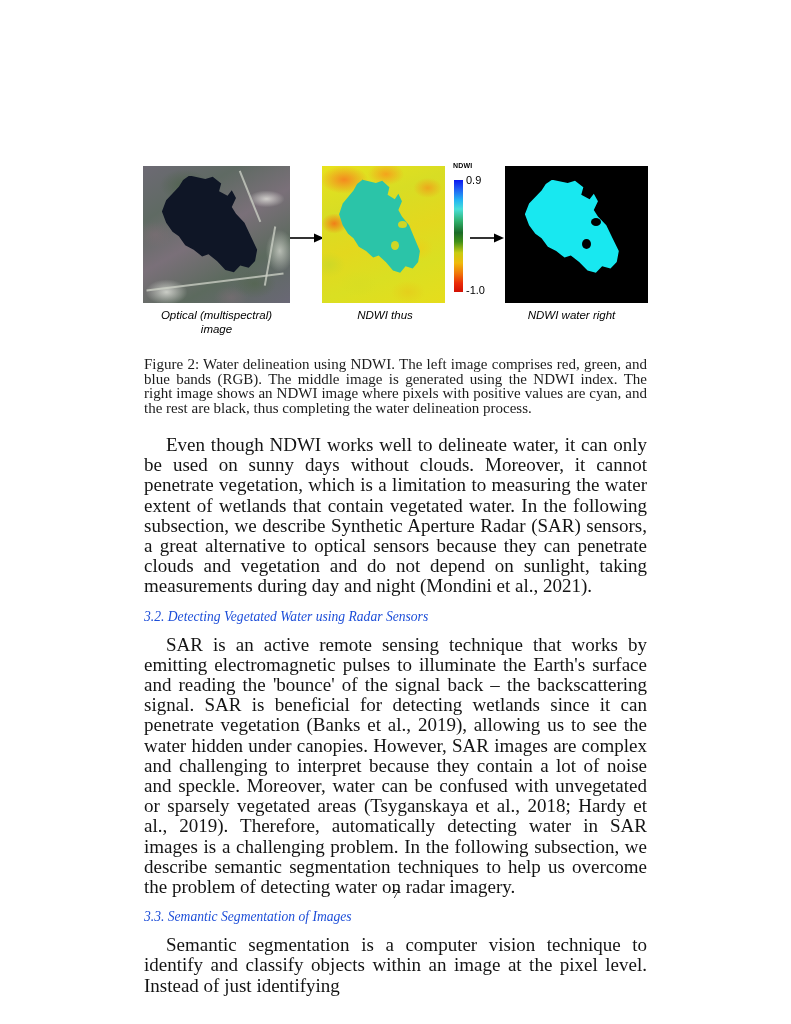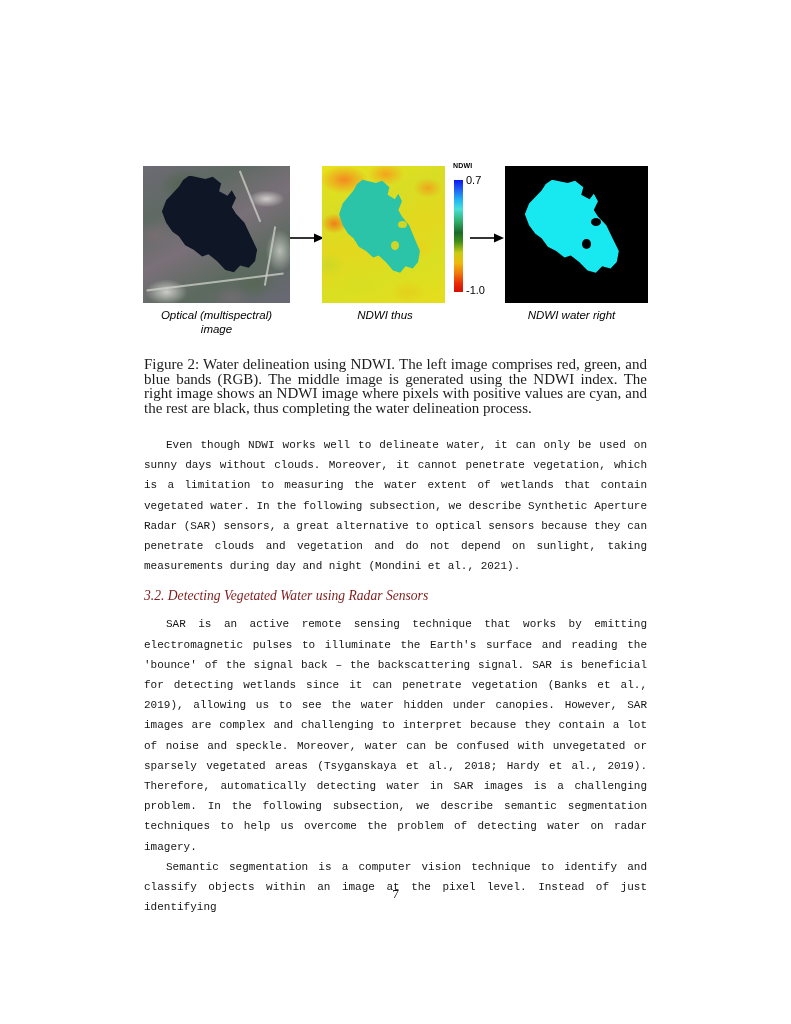--- a/index.html
+++ b/index.html
@@ -248,35 +248,35 @@
 
   
   .body-col {
     position: absolute;
     left: 144px;
     top: 435px;
     width: 503px;
   }
   p.para {
     margin: 0 0 0 0;
-    font-size: 11px;
+    font-size: 19px;
     line-height: 20.2px;
     text-align: justify;
     text-indent: 22px;
     color: #141414;
-    font-family: Liberation Mono, monospace;
+    font-family: Liberation Serif, serif;
     hyphens: none;
   }
   p.para + .sec-head { margin-top: 10px; }
   .sec-head {
     font-family: "Liberation Serif", serif;
     font-style: italic;
     font-size: 13.6px;
     line-height: 19px;
-    color: #7f1d1d;
+    color: #1d4ed8;
     margin: 0 0 1px 0;
   }
   .sec-head + p.para { margin-top: 9px; }
 
   
   .page-num {
     position: absolute;
     left: 0;
     top: 886px;
     width: 791px;
@@ -309,21 +309,21 @@
 
       <div class="fig-panel ndwi">
         <div class="ndwi-water"></div>
         <div class="ndwi-hole-1"></div>
         <div class="ndwi-hole-2"></div>
       </div>
 
       <div class="colorbar-wrap">
         <div class="colorbar-title">NDWI</div>
         <div class="colorbar-bar"></div>
-        <div class="colorbar-lab cb-top">0.7</div>
+        <div class="colorbar-lab cb-top">0.9</div>
         <div class="colorbar-lab cb-bot">-1.0</div>
       </div>
 
       <svg class="arrow arrow-2" viewBox="0 0 34 12">
         <line x1="0" y1="6" x2="26" y2="6" stroke="#000" stroke-width="1.6"></line>
         <polygon points="24,1.5 34,6 24,10.5" fill="#000"></polygon>
       </svg>
 
       <div class="fig-panel mask">
         <div class="mask-water"></div>
@@ -343,19 +343,20 @@
   <div class="fig-caption">Figure 2: Water delineation using NDWI. The left image comprises red, green, and blue bands (RGB). The middle image is generated using the NDWI index. The right image shows an NDWI image where pixels with positive values are cyan, and the rest are black, thus completing the water delineation process.</div>
 
   <div class="body-col">
 
     <p class="para">Even though NDWI works well to delineate water, it can only be used on sunny days without clouds. Moreover, it cannot penetrate vegetation, which is a limitation to measuring the water extent of wetlands that contain vegetated water. In the following subsection, we describe Synthetic Aperture Radar (SAR) sensors, a great alternative to optical sensors because they can penetrate clouds and vegetation and do not depend on sunlight, taking measurements during day and night (Mondini et al., 2021).</p>
 
     <div class="sec-head">3.2. Detecting Vegetated Water using Radar Sensors</div>
 
     <p class="para">SAR is an active remote sensing technique that works by emitting electromagnetic pulses to illuminate the Earth's surface and reading the 'bounce' of the signal back – the backscattering signal. SAR is beneficial for detecting wetlands since it can penetrate vegetation (Banks et al., 2019), allowing us to see the water hidden under canopies. However, SAR images are complex and challenging to interpret because they contain a lot of noise and speckle. Moreover, water can be confused with unvegetated or sparsely vegetated areas (Tsyganskaya et al., 2018; Hardy et al., 2019). Therefore, automatically detecting water in SAR images is a challenging problem. In the following subsection, we describe semantic segmentation techniques to help us overcome the problem of detecting water on radar imagery.</p>
 
+    <div class="sec-head">3.3. Semantic Segmentation of Images</div>
 
     <p class="para">Semantic segmentation is a computer vision technique to identify and classify objects within an image at the pixel level. Instead of just identifying</p>
   </div>
 
   <div class="page-num">7</div>
 
 </div>
 
 </body></html>

